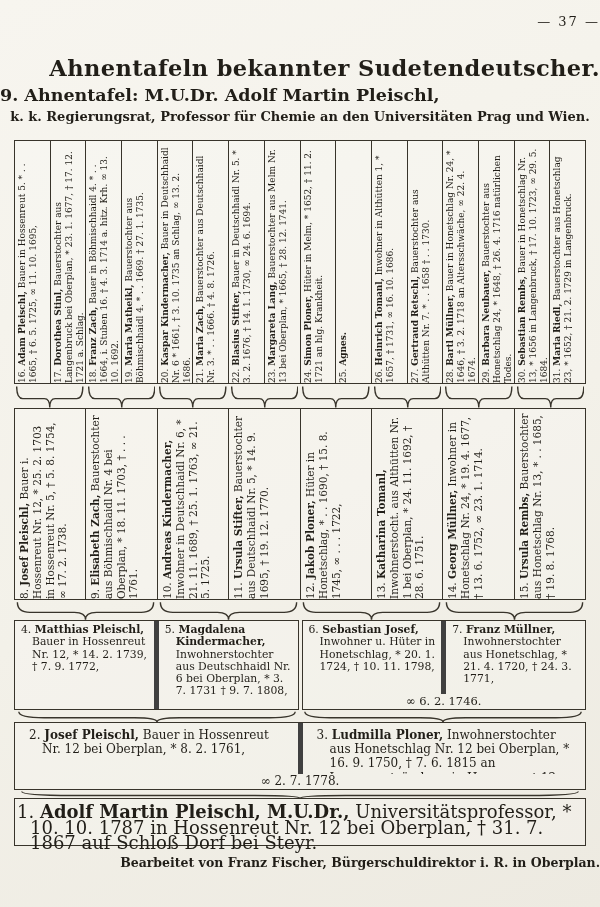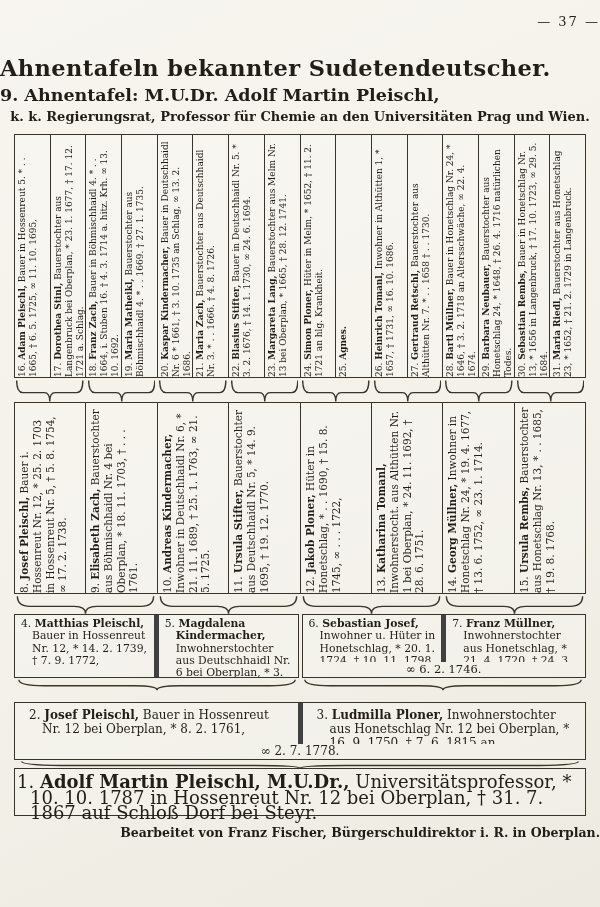--- a/index.html
+++ b/index.html
@@ -5,53 +5,53 @@
   html,body{margin:0;padding:0;}
   body{
     width:600px;height:907px;
     background:linear-gradient(155deg,#f7f5ef 0%,#f3f1e9 55%,#edeae1 100%);
     font-family:"DejaVu Serif","Liberation Serif",serif;
     color:#211e18;
     -webkit-font-smoothing:antialiased;
     overflow:hidden;
   }
   .pagenum{ text-align:right; padding-top:14px; font-size:13px; letter-spacing:2px; }
-  h1.title{ margin:26px 0 0; text-align:left; font-size:22.5px; font-weight:bold; letter-spacing:.4px; }
+  h1.title{ margin:26px 0 0; text-align:right; font-size:22.5px; font-weight:bold; letter-spacing:.4px; }
   h2.subtitle{ margin:4px 0 0; font-size:17.5px; font-weight:bold; }
-  h3.subtitle2{ margin:4px 0 10px; text-align:center; font-size:13px; font-weight:bold; }
+  h3.subtitle2{ margin:4px 0 16px; text-align:center; font-size:13px; font-weight:bold; }
   .chart{ margin:10px 14px 0; width:572px; }
 
   
   .band{ border:1.6px solid #38342b; background:rgba(255,255,255,.18); box-sizing:border-box; }
   .bandA{ height:244px; display:flex; }
   .bandA .vc{ flex:1 1 0; position:relative; overflow:hidden; border-left:1px solid #38342b; }
   .bandA .vc:first-child{ border-left:none; }
   .vrA{ position:absolute; left:2px; top:100%; transform-origin:0 0; transform:rotate(-90deg);
         width:238px; height:33px; font-size:9px; line-height:11px; overflow:hidden; }
   .bandB{ height:192px; display:flex; }
   .bandB .vc{ flex:1 1 0; position:relative; overflow:hidden; border-left:1px solid #38342b; }
   .bandB .vc:first-child{ border-left:none; }
   .vrB{ position:absolute; left:3px; top:100%; transform-origin:0 0; transform:rotate(-90deg);
         width:186px; height:68px; font-size:10.5px; line-height:12.8px; overflow:hidden; }
   .nm{ font-weight:bold; }
 
   .bracerow{ display:flex; }
   .r8{ height:24px; } .r4{ height:20px; } .r2{ height:12px; } .r1{ height:8px; }
   .brace{ flex:1 1 0; width:100%; height:100%; display:block; margin:1px 2px 0; }
 
-  .bandC{ height:64px; display:flex; gap:3px; }
+  .bandC{ height:90px; display:flex; gap:3px; }
   .pairbox{ flex:1 1 0; border:1.6px solid #38342b; box-sizing:border-box; display:flex;
             flex-direction:column; background:rgba(255,255,255,.18); }
   .paircols{ flex:1 1 auto; display:flex; overflow:hidden; }
   .hcell{ flex:1 1 0; padding:3px 4px 0 6px; font-size:10.8px; line-height:12.3px; overflow:hidden; }
   .hcell + .hcell{ border-left:5px solid #404040; }
   .hcell p{ margin:0; text-indent:-11px; padding-left:11px; }
   .marr{ text-align:center; font-size:11.5px; line-height:14px; padding-bottom:1px; }
 
-  .bandD{ height:58px; display:flex; flex-direction:column; margin-top:12px; }
+  .bandD{ height:68px; display:flex; flex-direction:column; margin-top:0; }
   .bandD .hcell{ font-size:12px; line-height:14.2px; padding:5px 8px 0 14px; }
   .bandD .hcell p{ text-indent:-13px; padding-left:13px; }
   .bandD .marr{ font-size:12px; }
 
   .bandE{ height:48px; padding:5px 2px; font-size:18px; line-height:15.5px; }
   .bandE p{ margin:0; text-indent:-13px; padding-left:13px; }
 
   .credit{ margin-top:9px; text-align:right; font-size:12.5px; font-weight:bold; }
 </style>
 </head>

